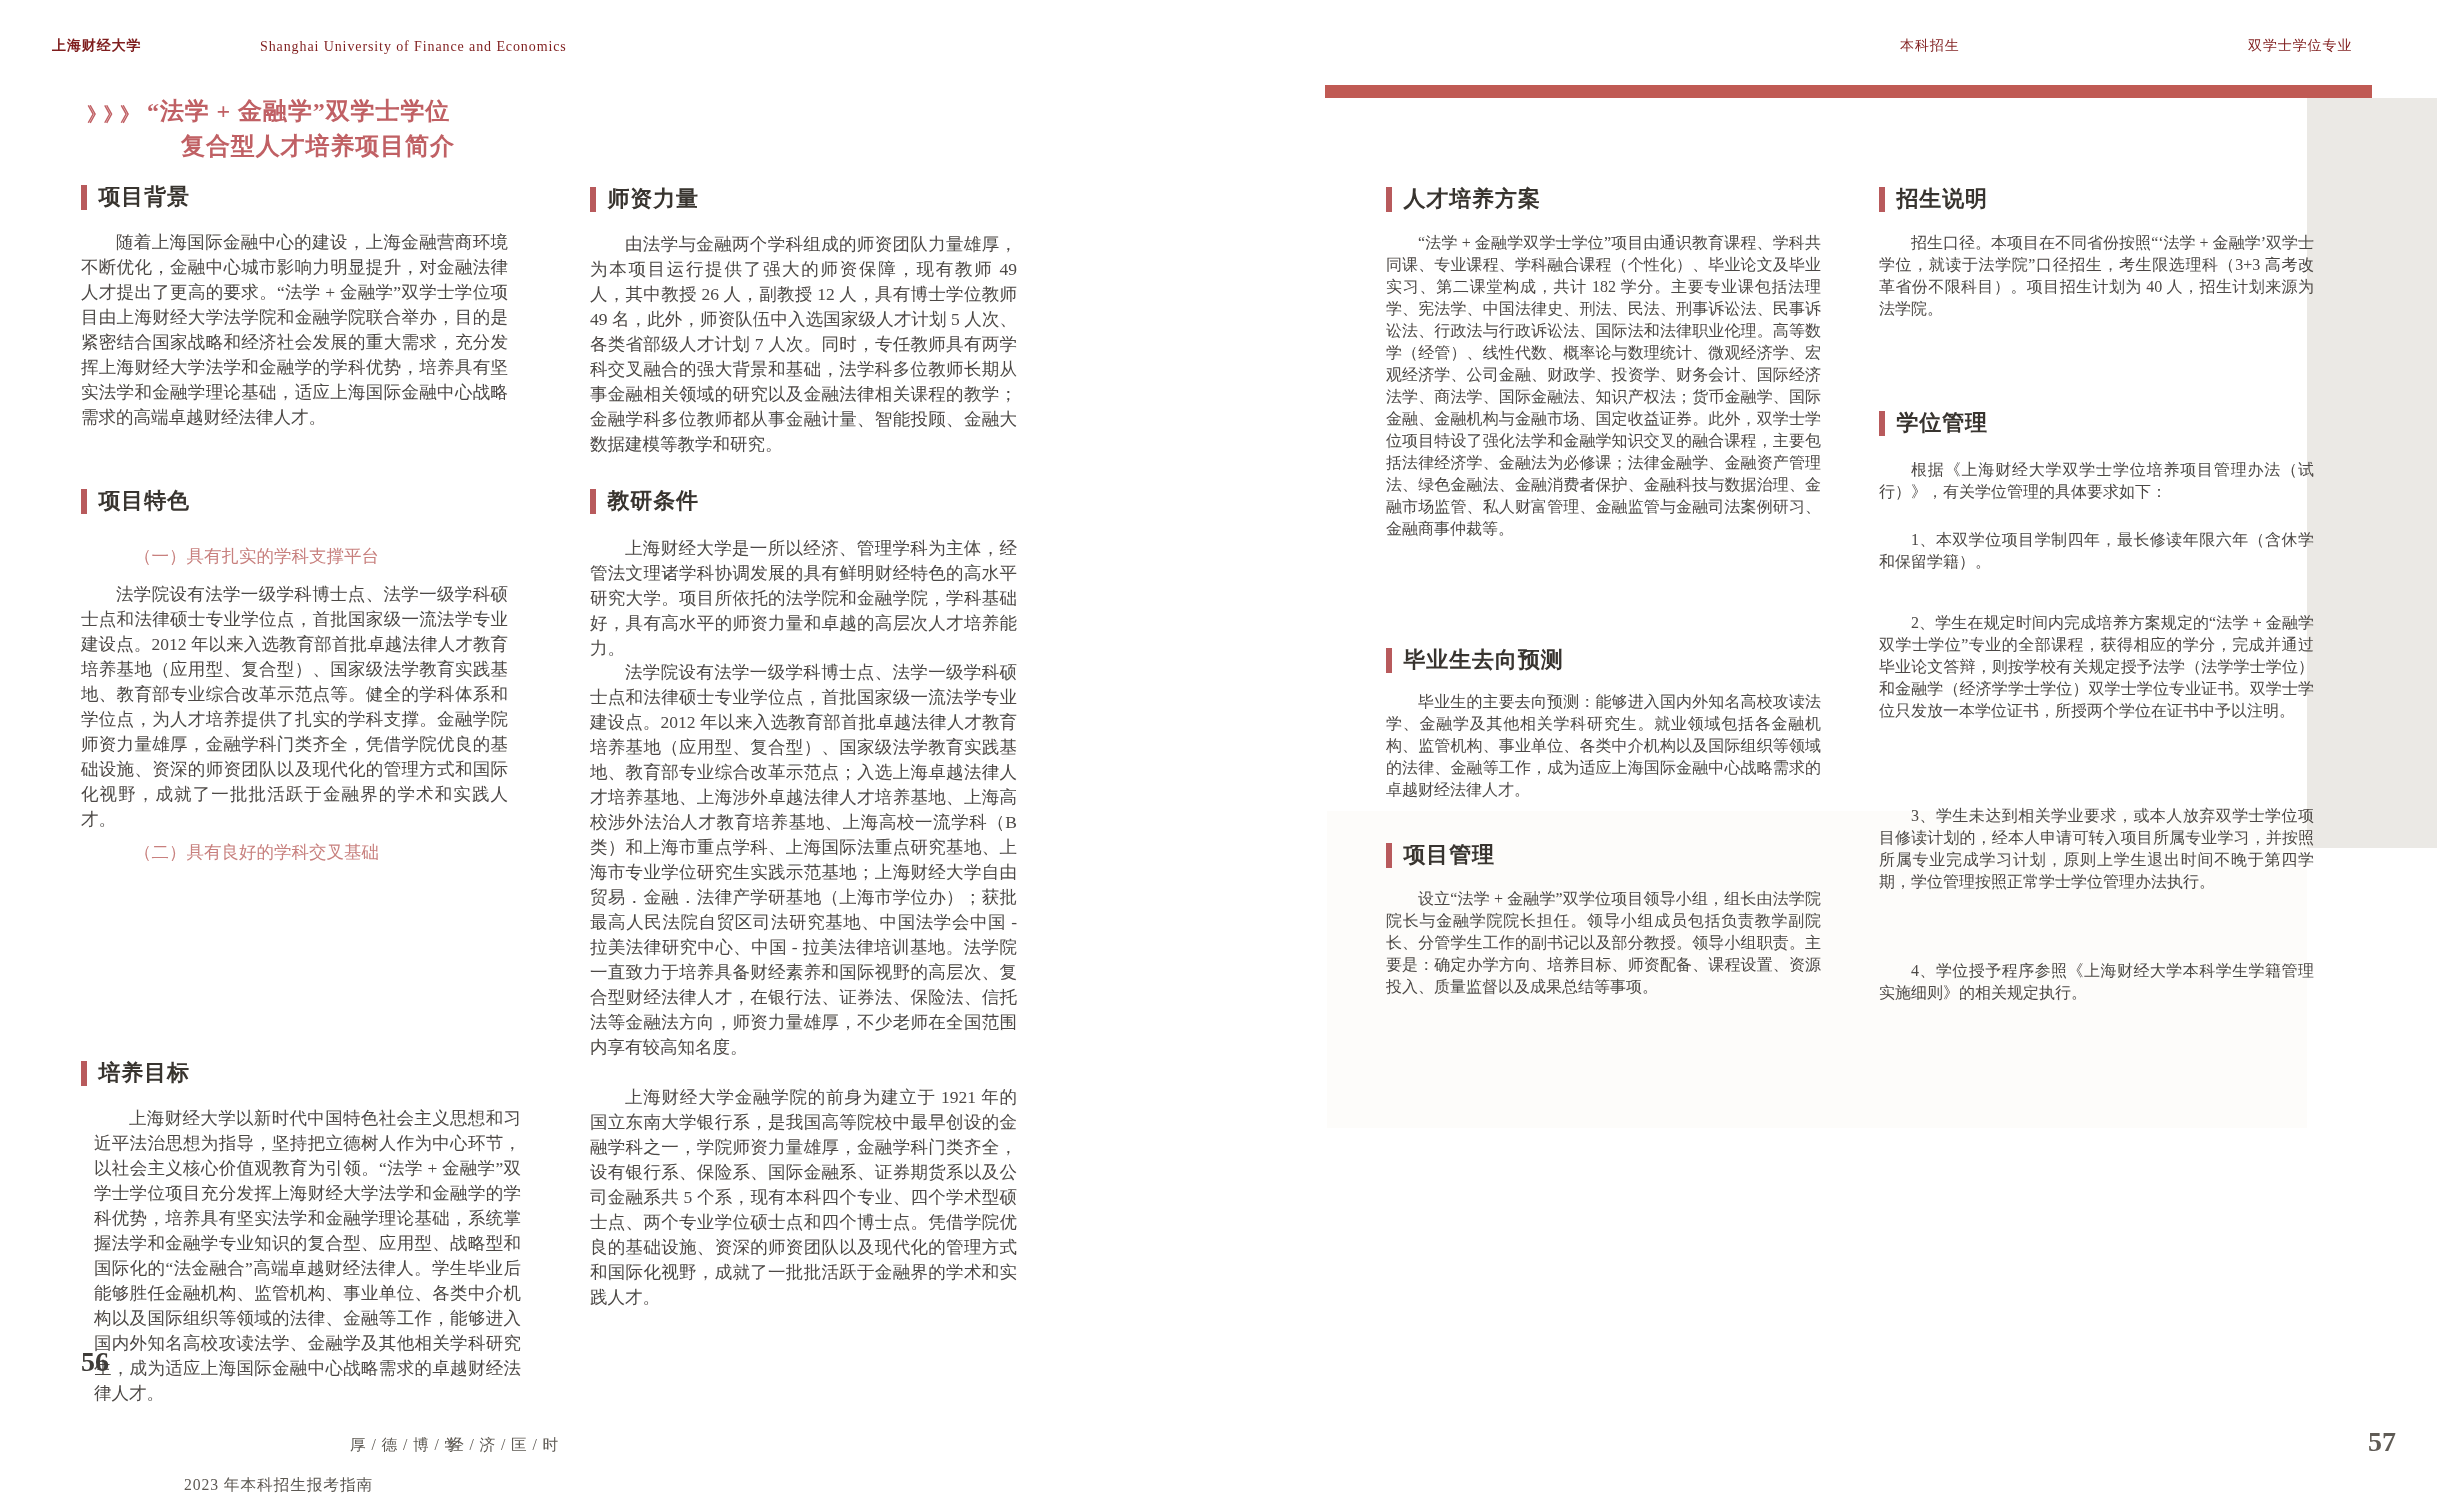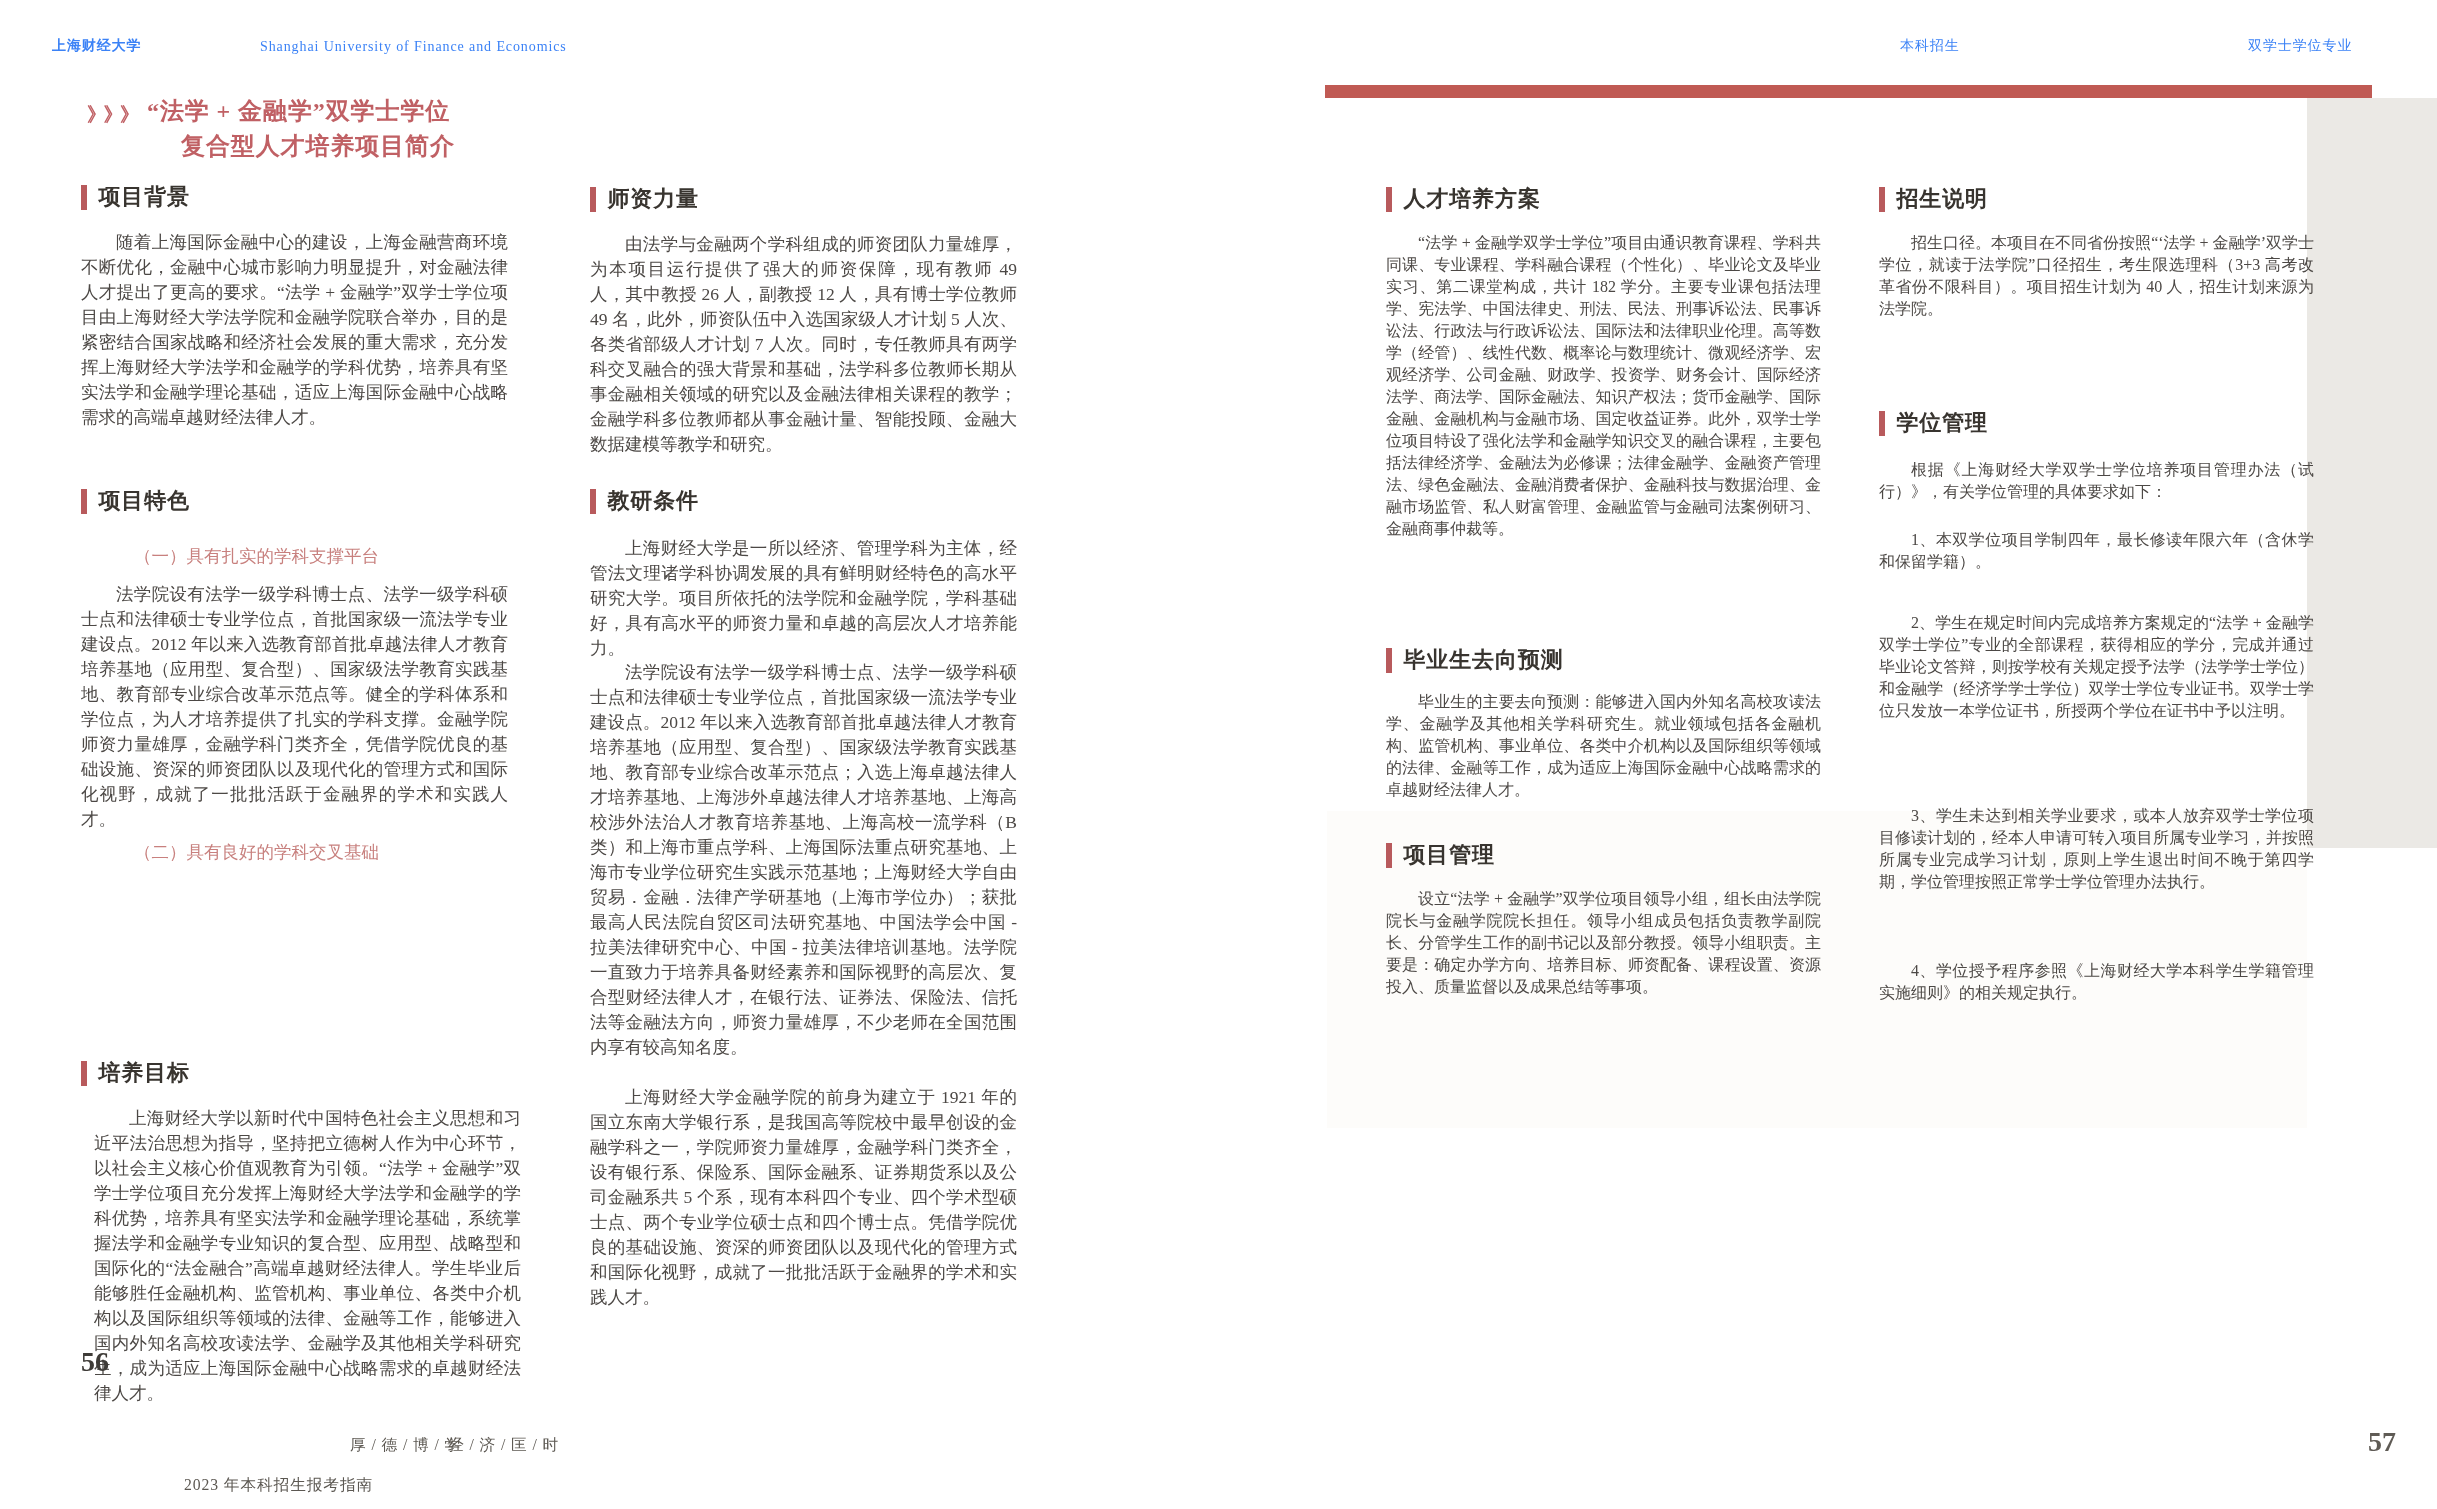--- a/index.html
+++ b/index.html
@@ -1,20 +1,20 @@
 <!DOCTYPE html>
 <html style="font-size:14.7px"><head>
 <meta charset="utf-8">
 <style>
   html,body{margin:0;padding:0;background:#9a9a9a;}
   .spread{position:relative;width:2438px;height:1509px;background:#ffffff;overflow:hidden;
           font-family:"Liberation Serif","DejaVu Serif",serif;color:#4c4845;}
   .abs{position:absolute;}
   
-  .pagehead{font-size:14px;color:#3b82f6;letter-spacing:0.9px;}
+  .pagehead{font-size:14px;color:#7f1d1d;letter-spacing:0.9px;}
   .pagehead.b{font-weight:bold;}
   .topbar{background:#c05a54;}
   .pageno{font-size:28px;font-weight:bold;color:#3e3b37;}
   .footnote{font-size:15.7px;color:#5c5852;letter-spacing:0.9px;}
   
   .tmarks{font-size:19.3px;color:#c06064;letter-spacing:-2.8px;font-weight:bold;}
   .tline{font-size:24px;color:#c06064;font-weight:bold;letter-spacing:0.9px;}
   
   .sec{display:flex;align-items:center;}
   .sec .bar{width:6.4px;height:25px;background:#b85a5c;margin-right:11px;flex:0 0 auto;}

